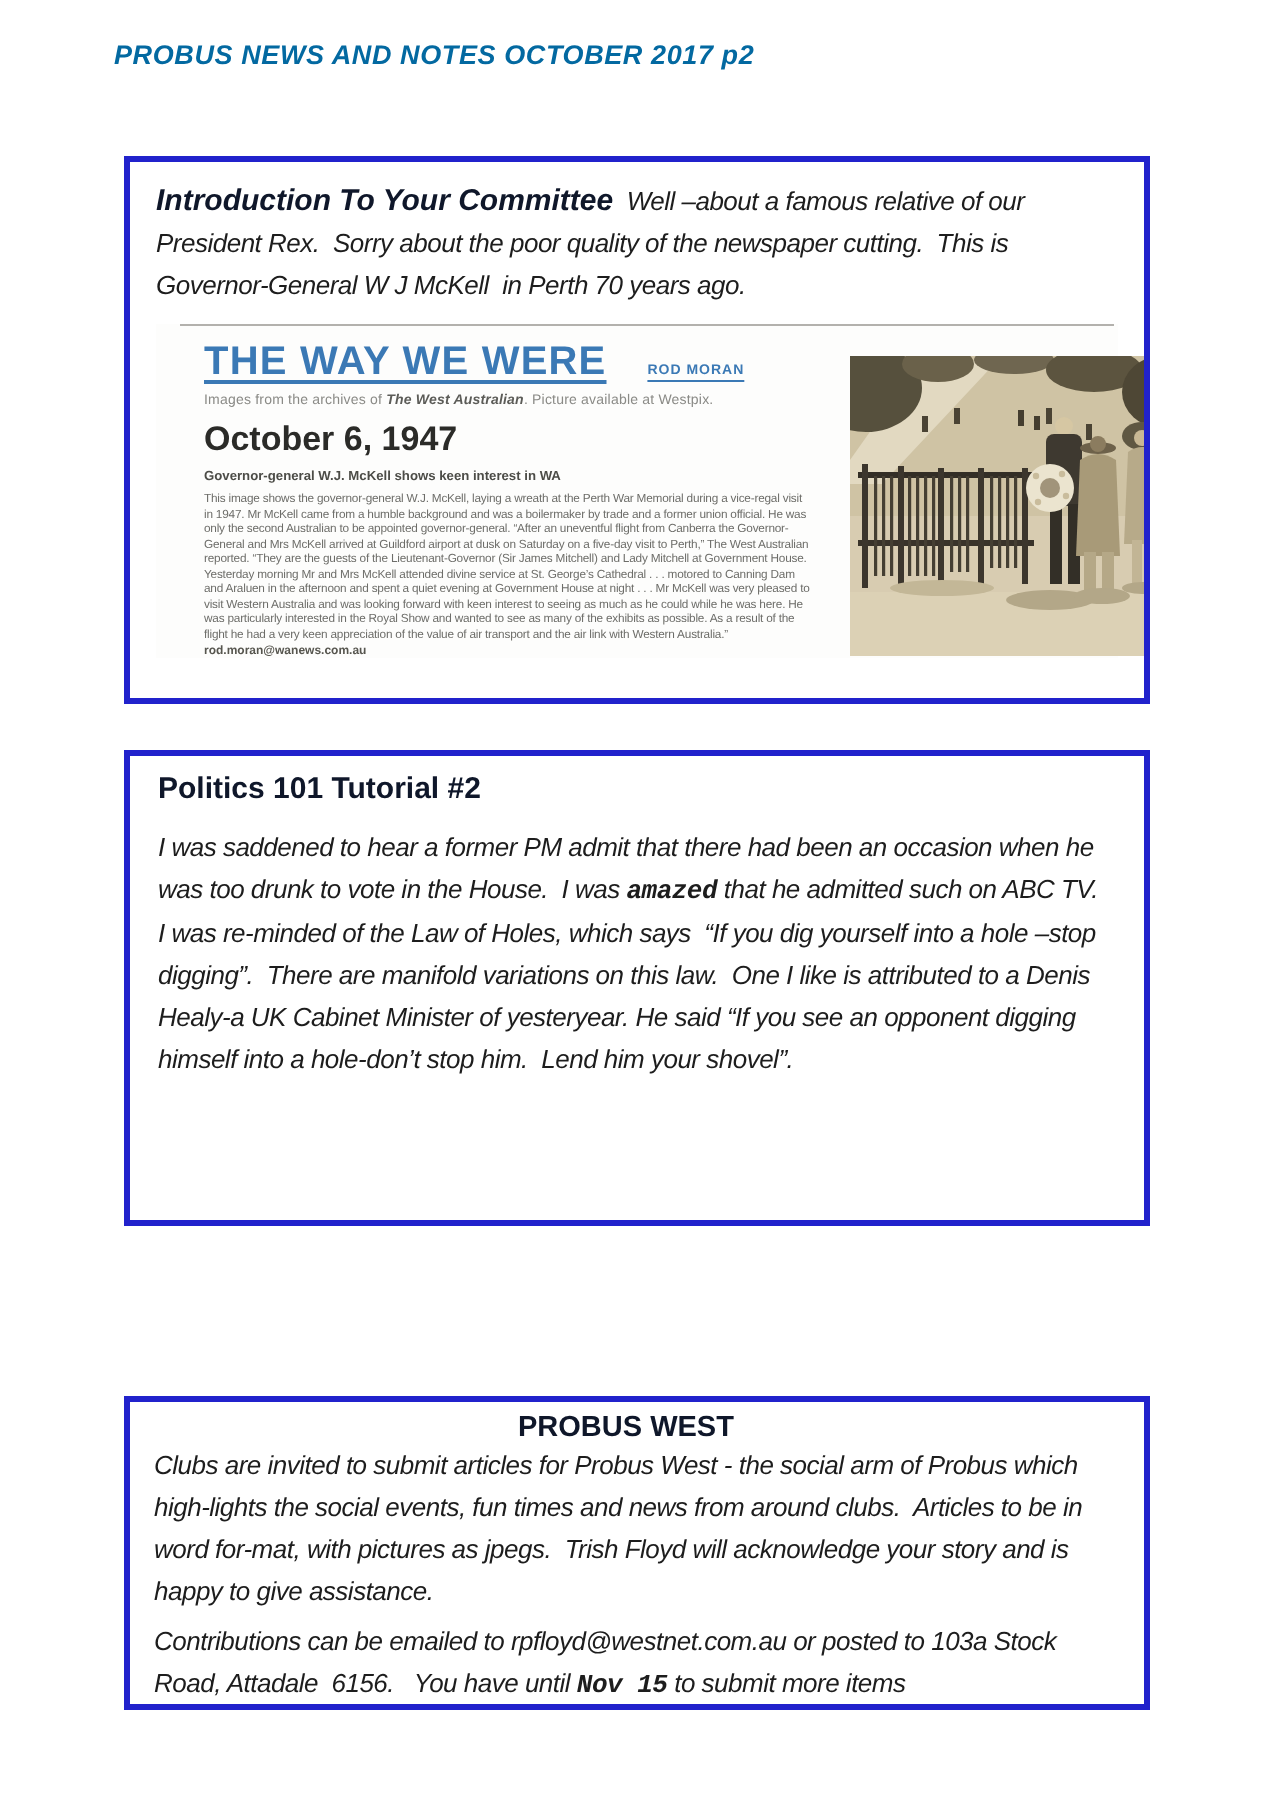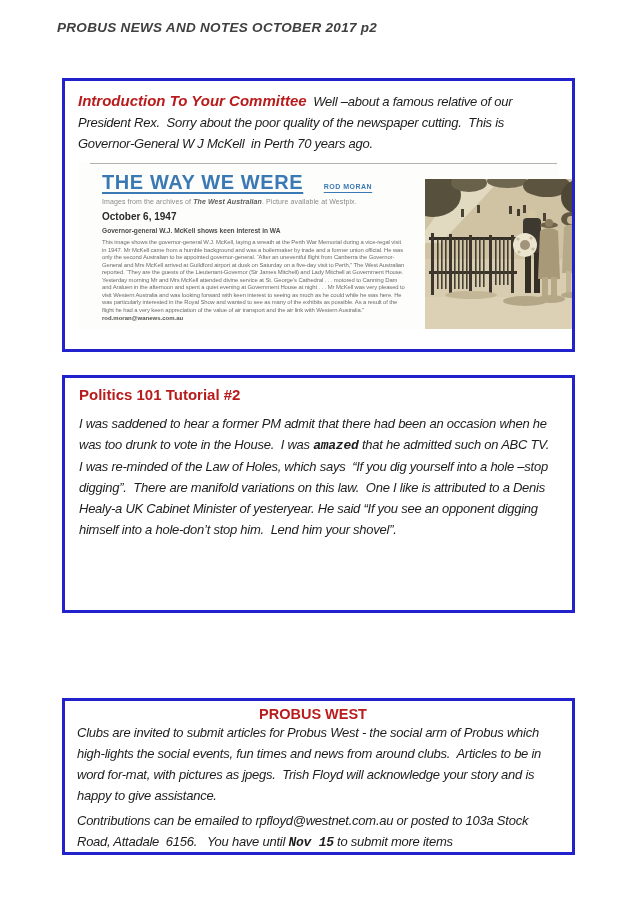--- a/index.html
+++ b/index.html
@@ -1,44 +1,44 @@
 <!DOCTYPE html>
 <html><head>
 <meta charset="utf-8">
 <style>
   html,body{margin:0;padding:0;background:#ffffff;}
   .page{position:relative;width:643px;height:900px;background:#ffffff;overflow:hidden;
         font-family:"Liberation Sans",sans-serif;}
   .header{position:absolute;left:57px;top:20px;font-style:italic;font-weight:bold;
-          font-size:13.5px;letter-spacing:.3px;color:#404040;}
+          font-size:13.5px;letter-spacing:.3px;color:#0369a1;}
   .box{position:absolute;left:62px;width:513px;border:3px solid #2122cc;background:#ffffff;
        box-sizing:border-box;overflow:hidden;}
   .box1{top:78px;height:274px;padding:9px 13px 0 13px;}
   .box2{top:375px;height:238px;padding:4px 14px 0 14px;}
   .box3{top:698px;height:157px;padding:3px 23px 0 12px;}
   .body-text{font-style:italic;font-size:13px;line-height:21px;letter-spacing:-.25px;
              color:#1d1d1d;margin:0;white-space:pre-wrap;}
-  .box-title{font-weight:bold;font-size:15px;color:#b91c1c;letter-spacing:0;}
+  .box-title{font-weight:bold;font-size:15px;color:#0f172a;letter-spacing:0;}
   .box2 .box-title{display:block;margin:4px 0 0 0;}
   .box2 .body-text{margin-top:10px;}
   .box3 .box-title{display:block;text-align:center;font-size:14.5px;margin:2px 0 0 0;}
   .bold-run{font-weight:bold;font-family:Liberation Mono, monospace;}
   
   .clipping{margin-top:9px;background:#fdfdfc;}
   .clip-rule{height:1px;background:#b3b1ad;margin:0 2px 0 12px;}
   .clip-cols{display:flex;align-items:flex-start;padding:7px 0 0 24px;}
   .clip-text{width:303px;flex:0 0 303px;}
   .clip-head-row{white-space:nowrap;}
   .clip-headline{font-weight:bold;font-size:20px;letter-spacing:.6px;color:#3b79b5;
                  text-decoration:underline;text-underline-offset:3px;}
   .clip-byline{font-weight:bold;font-size:7px;letter-spacing:.5px;color:#3b79b5;margin-left:16px;
                text-decoration:underline;text-underline-offset:3px;}
   .clip-source{font-size:7px;color:#8a8a86;margin-top:4px;letter-spacing:.1px;}
   .clip-source b{color:#5c5c58;font-style:italic;}
-  .clip-date{font-weight:bold;font-size:10px;color:#2b2b28;margin-top:6px;}
+  .clip-date{font-weight:bold;font-size:17px;color:#2b2b28;margin-top:6px;}
   .clip-subhead{font-weight:bold;font-size:6.6px;color:#4c4c47;margin-top:5px;}
   .clip-body{font-size:5.9px;line-height:7.5px;color:#6d6d69;margin-top:5px;
              letter-spacing:-.1px;}
   .clip-email{font-weight:bold;font-size:6px;color:#57564f;margin-top:1px;}
   .clip-photo{margin-left:20px;margin-top:8px;width:162px;height:150px;flex:0 0 162px;}
   .clip-photo svg{display:block;}
 </style>
 </head>
 <body>
 

